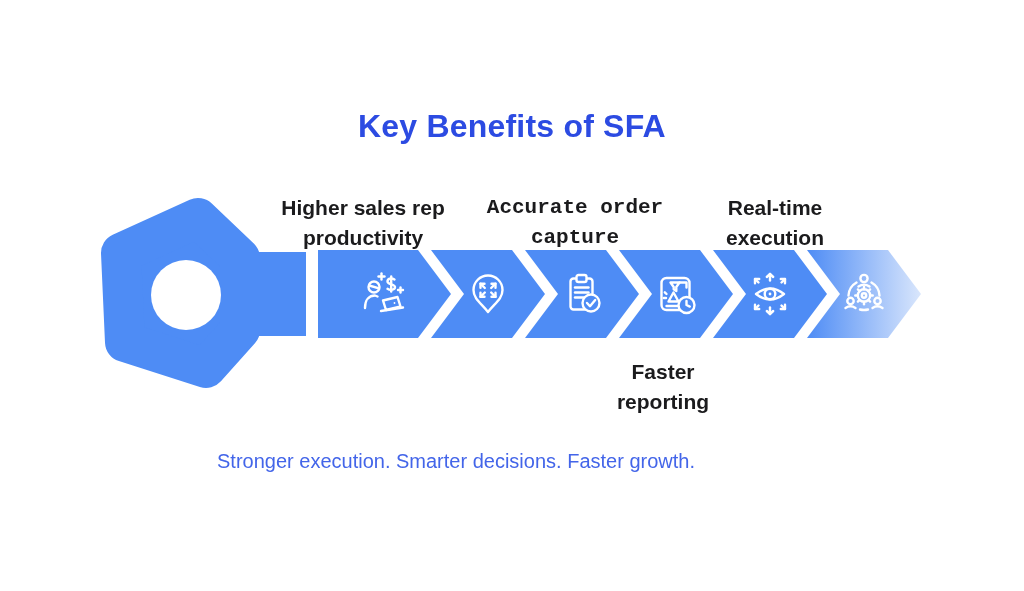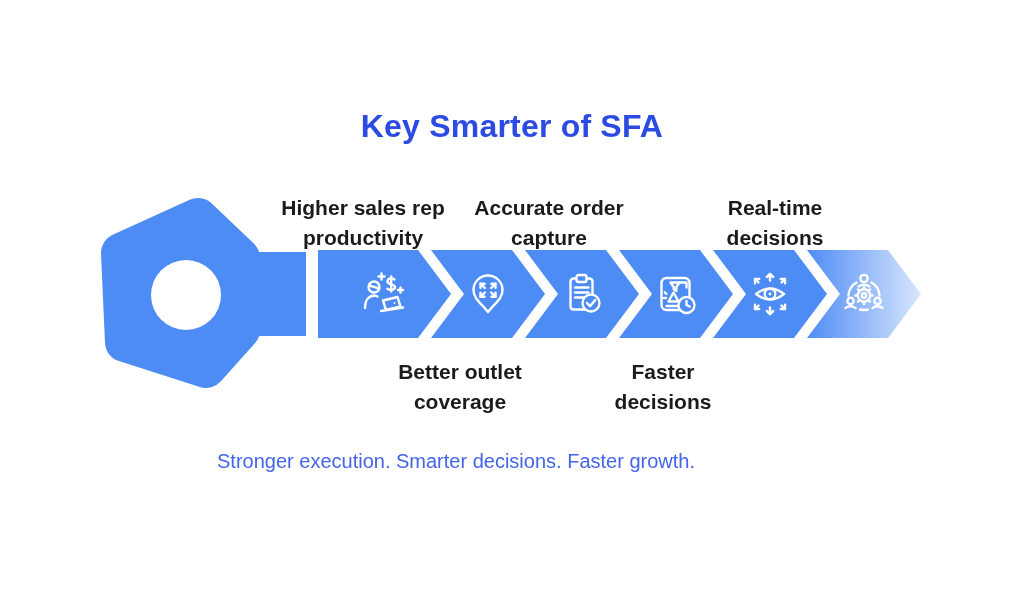--- a/index.html
+++ b/index.html
@@ -18,36 +18,36 @@
     position:absolute;left:0;top:450px;width:912px;
     text-align:center;font-size:20px;font-weight:500;
     color:#4365E9;
   }
   .benefit-label{
     position:absolute;width:180px;text-align:center;
     font-size:21px;font-weight:600;line-height:1.45;
     color:#1B1B1D;white-space:pre-line;
   }
   .benefit-label.t1{left:273px;top:193px;}
-  .benefit-label.t2{left:459px;top:193px;}
+  .benefit-label.t2{left:485px;top:193px;font-family:Liberation Mono, monospace;}
   .benefit-label.t3{left:685px;top:193px;}
   .benefit-label.b1{left:370px;top:357px;}
   .benefit-label.b2{left:573px;top:357px;}
   .benefit-label.b3{left:781px;top:357px;}
   svg{position:absolute;left:0;top:0;}
   .seg{fill:#4E8CF5;}
   .ic{stroke:#ffffff;stroke-width:2.4;fill:none;stroke-linecap:round;stroke-linejoin:round;}
   .ic-fill{fill:#4E8CF5;stroke:#ffffff;stroke-width:2.4;}
 </style>
 </head>
 <body>
 
 <div class="stage">
 
-  <div class="title">Key Smarter of SFA</div>
+  <div class="title">Key Benefits of SFA</div>
 
   <svg width="1024" height="591" viewBox="0 0 1024 591">
     <defs>
       <linearGradient id="fadeBlue" x1="807" y1="0" x2="921" y2="0" gradientUnits="userSpaceOnUse">
         <stop offset="0" stop-color="#4E8CF5"></stop>
         <stop offset="1" stop-color="#D9E6FC"></stop>
       </linearGradient>
     </defs>
 
     <g>
@@ -151,20 +151,18 @@
       <line x1="28.4" y1="21.1" x2="30.1" y2="19.4"></line>
       <line x1="19.6" y1="29.9" x2="17.9" y2="31.6"></line>
     </g>
   </svg>
 
   <div class="benefit-label t1">Higher sales rep
 productivity</div>
   <div class="benefit-label t2">Accurate order
 capture</div>
   <div class="benefit-label t3">Real-time
-decisions</div>
-  <div class="benefit-label b1">Better outlet
-coverage</div>
+execution</div>
   <div class="benefit-label b2">Faster
-decisions</div>
+reporting</div>
 
   <div class="tagline">Stronger execution. Smarter decisions. Faster growth.</div>
 </div>
 
 </body></html>

